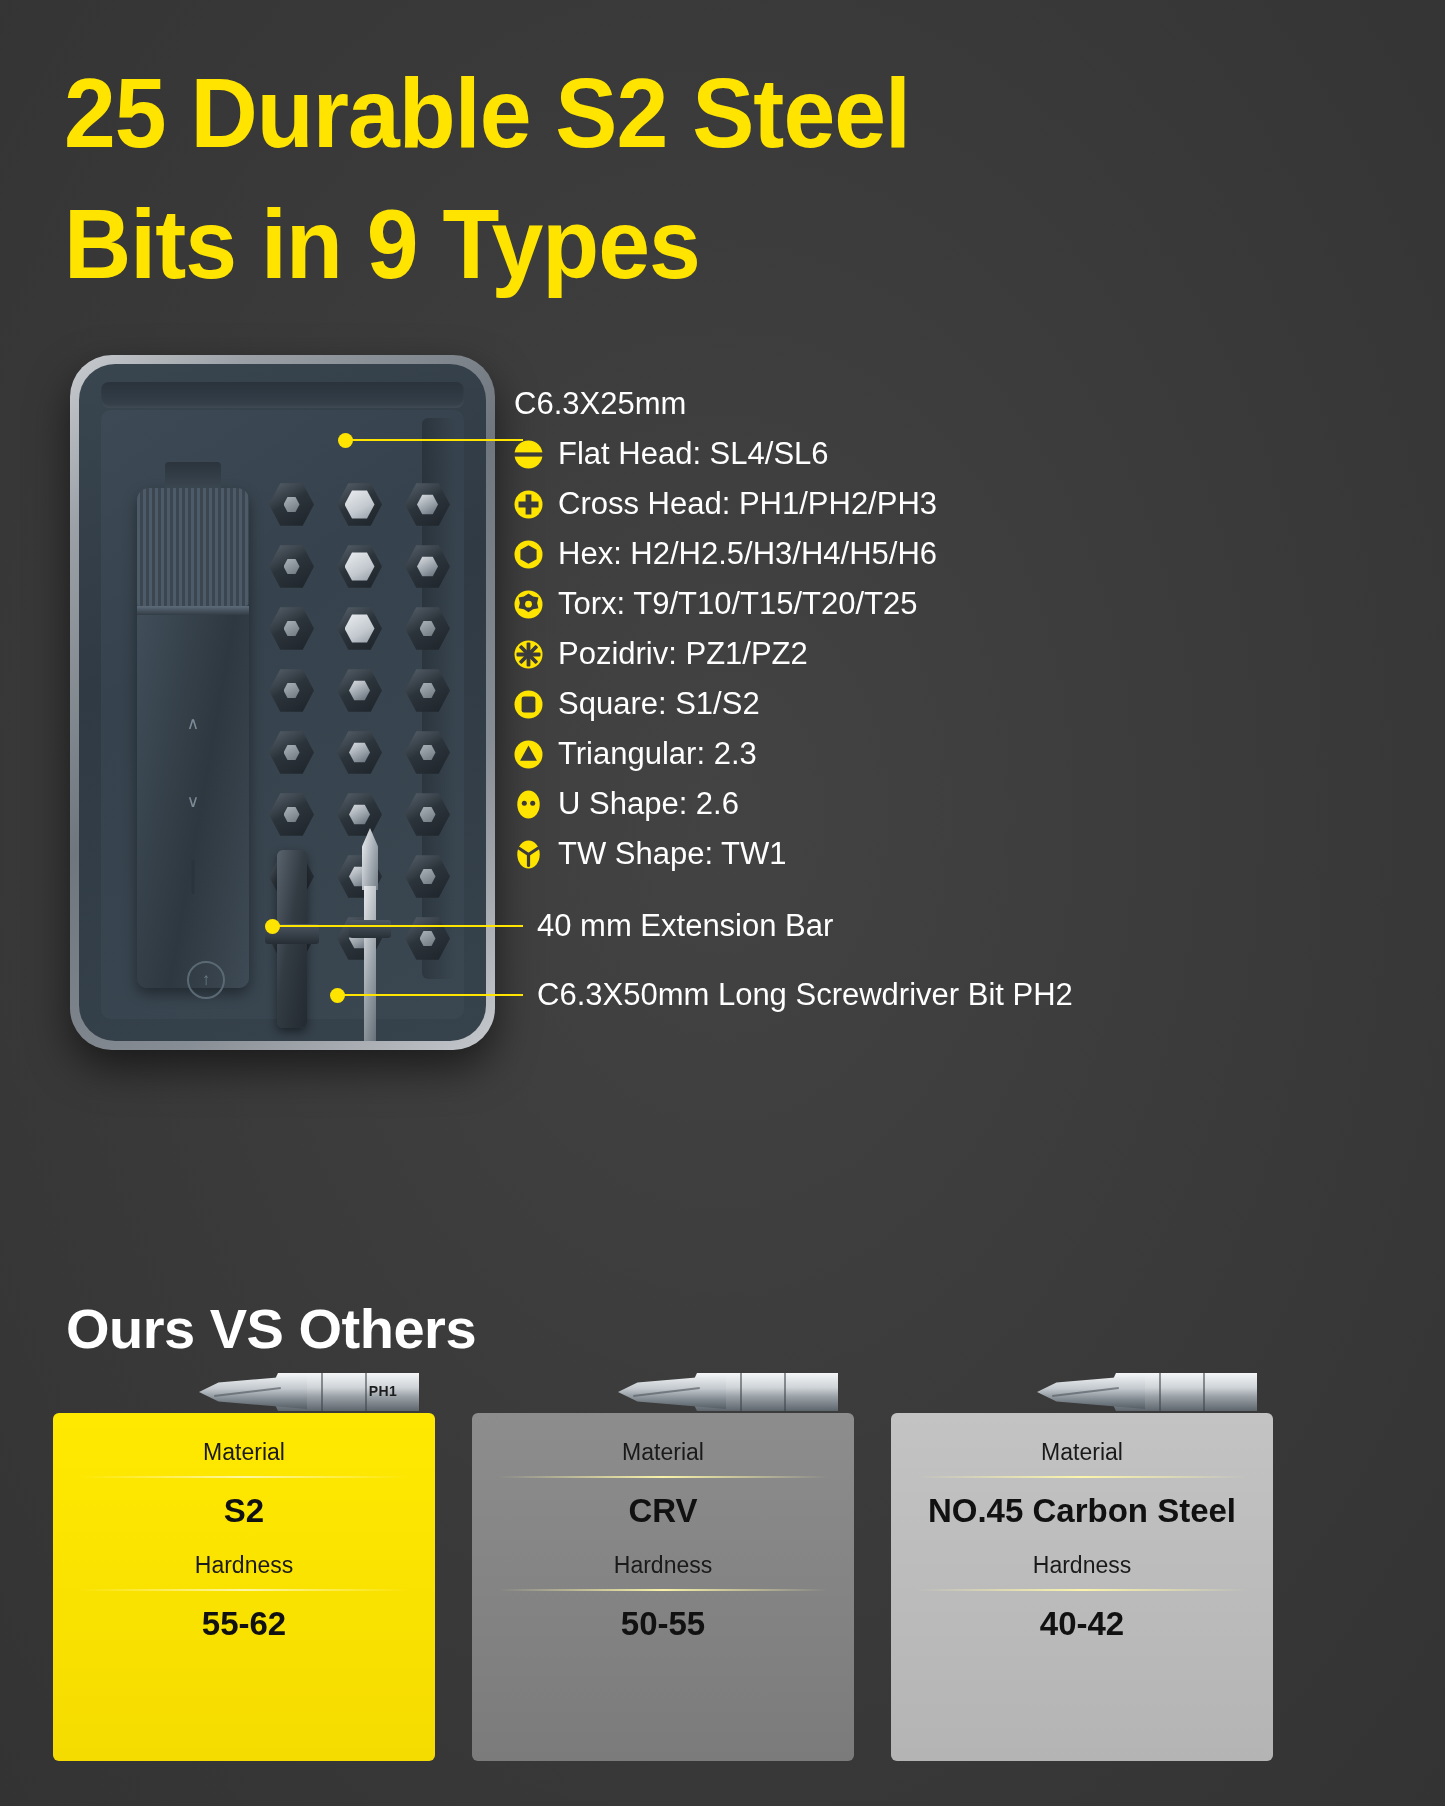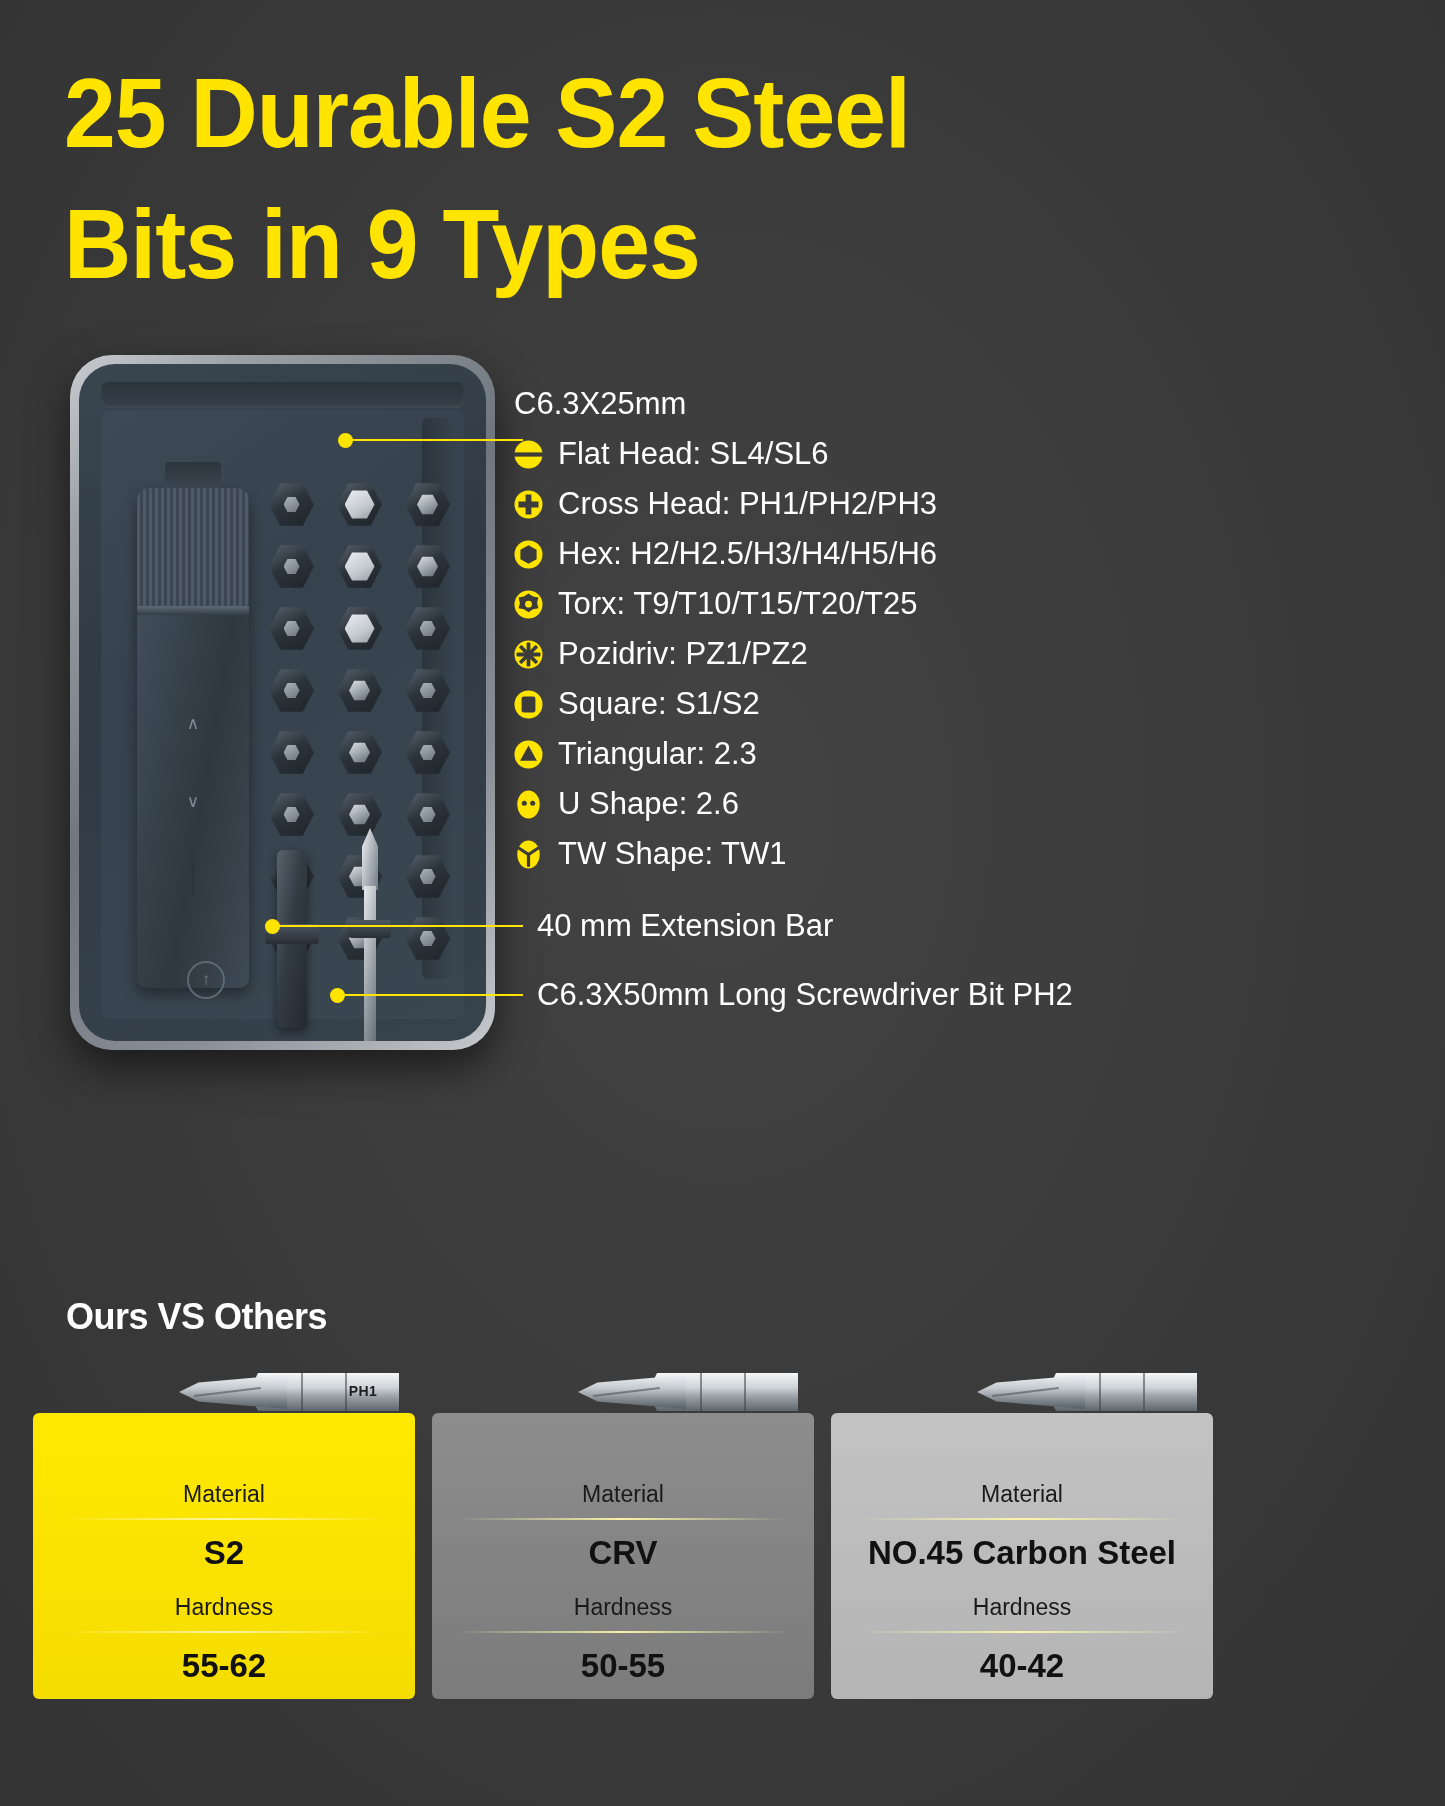--- a/index.html
+++ b/index.html
@@ -158,26 +158,26 @@
     display:flex;align-items:center;justify-content:center;
   }
   .feat-label{color:#ffffff;font-size:31px;white-space:nowrap;}
   .callout-text{
     position:absolute;color:#ffffff;font-size:31px;white-space:nowrap;
   }
 
   
   .vs-title{
     position:absolute;left:66px;top:1296px;
-    color:#ffffff;font-size:36px;font-weight:700;letter-spacing:-.5px;
+    color:#ffffff;font-size:56px;font-weight:700;letter-spacing:-.5px;
   }
   .cards{position:absolute;left:33px;top:1413px;width:1380px;display:flex;gap:17px;}
   .card{
-    position:relative;width:382px;height:286px;border-radius:6px;
-    padding-top:68px;box-sizing:border-box;
+    position:relative;width:382px;height:348px;border-radius:6px;
+    padding-top:26px;box-sizing:border-box;margin-left:20px;
   }
   .card.c0{background:linear-gradient(180deg,#ffe900 0%,#f5dc00 100%);}
   .card.c1{background:linear-gradient(180deg,#8d8d8d 0%,#7b7b7b 100%);}
   .card.c2{background:linear-gradient(180deg,#c3c3c3 0%,#b4b4b4 100%);}
   .card-label{
     text-align:center;color:#1a1a1a;font-size:23px;padding-bottom:10px;
   }
   .card-sep{
     height:2px;margin:0 26px 14px 26px;
     background:linear-gradient(90deg,rgba(255,255,255,0),rgba(255,248,170,.95),rgba(255,255,255,0));

